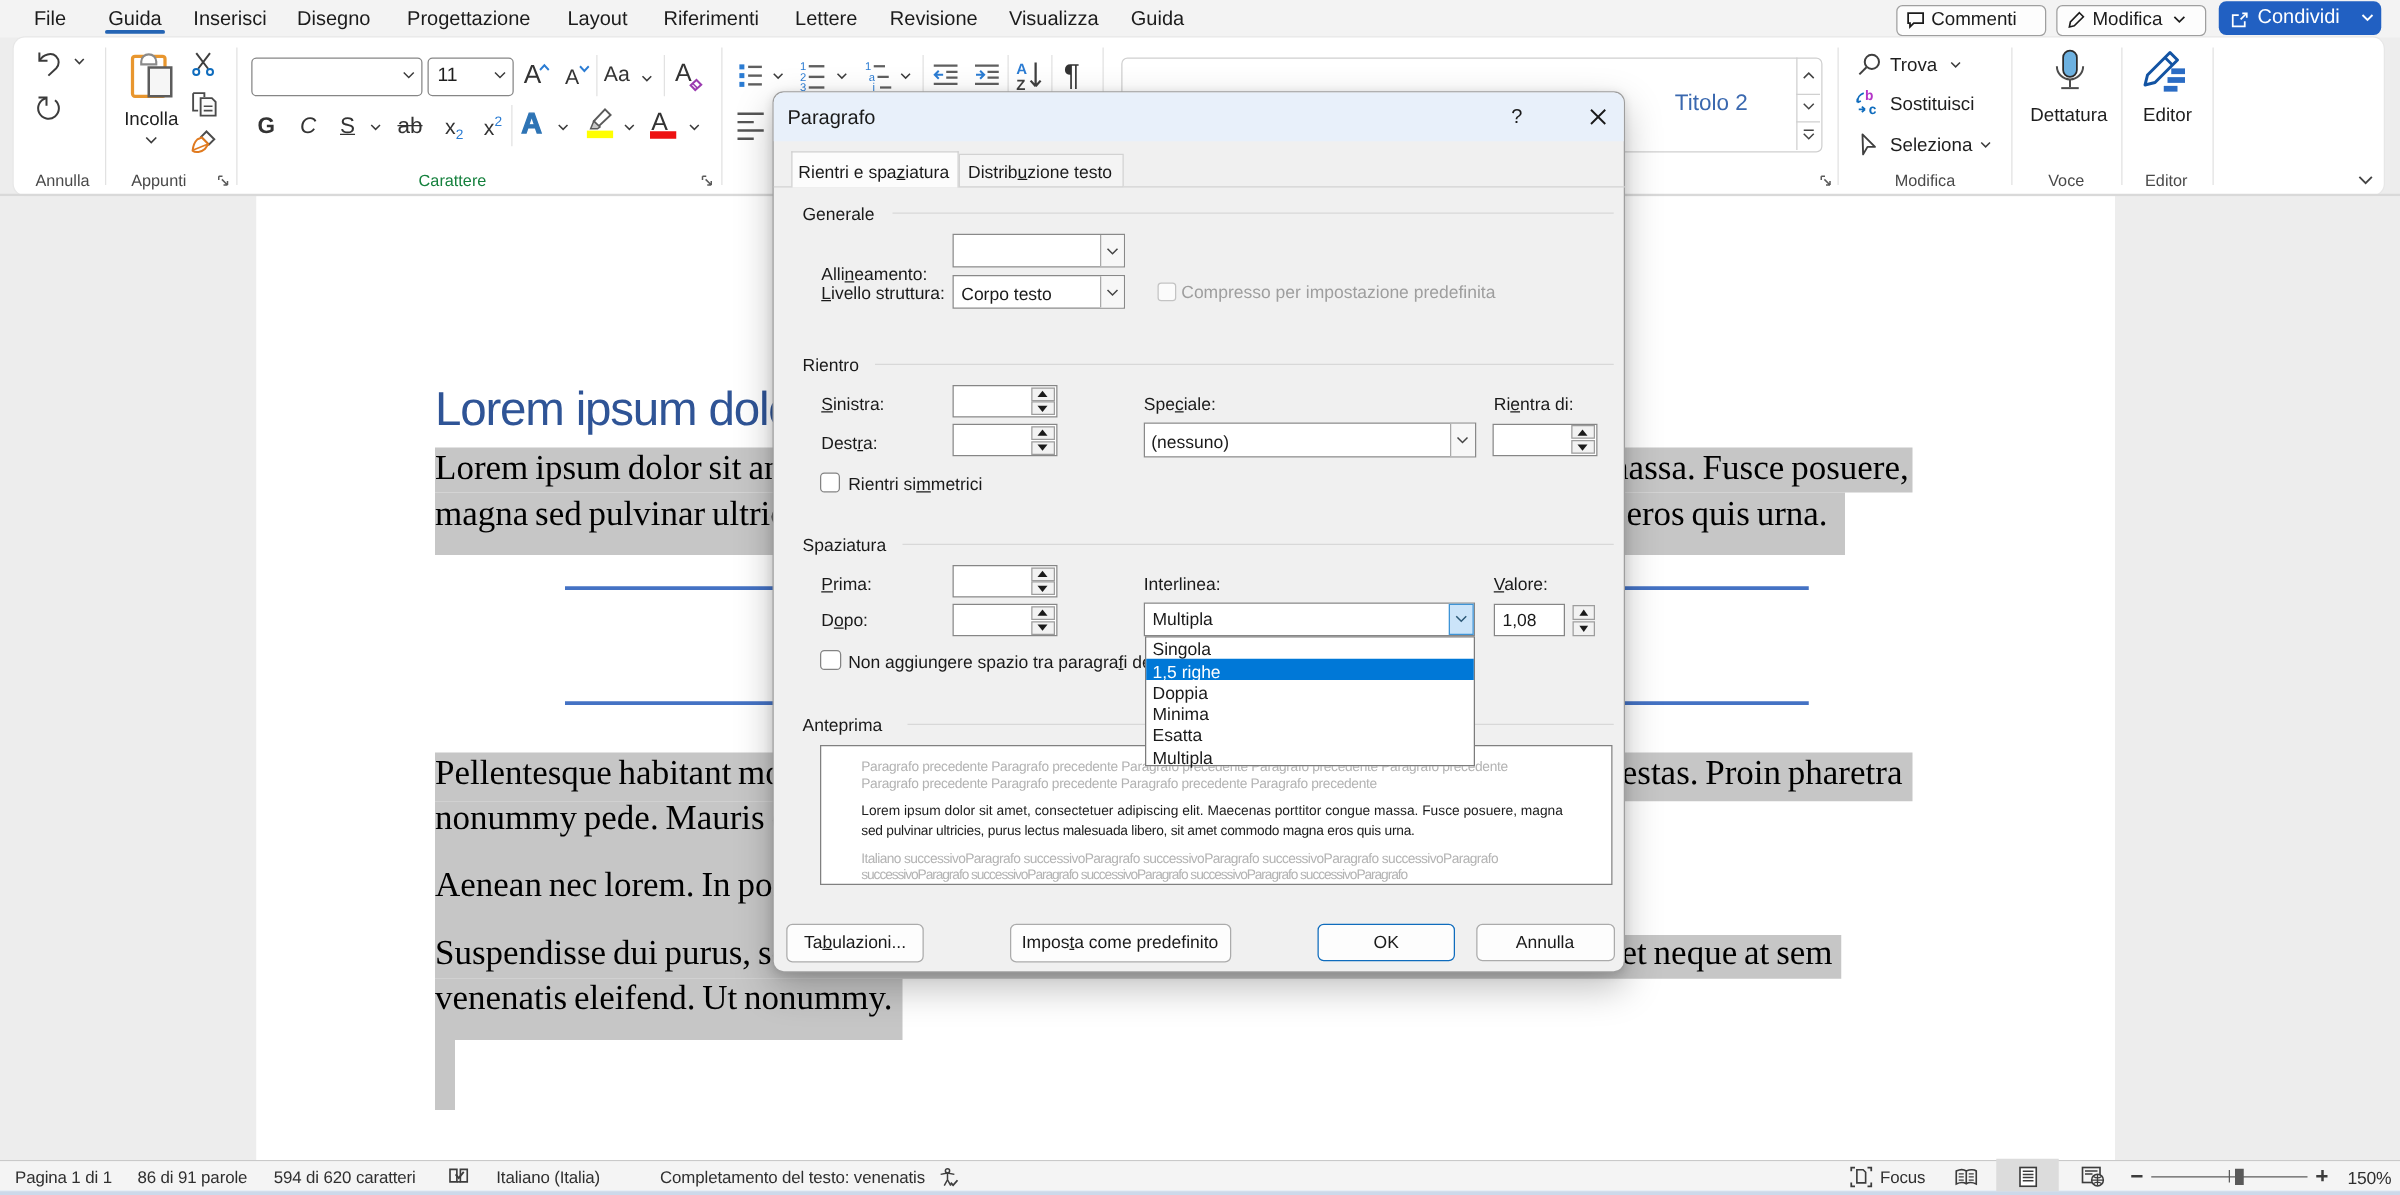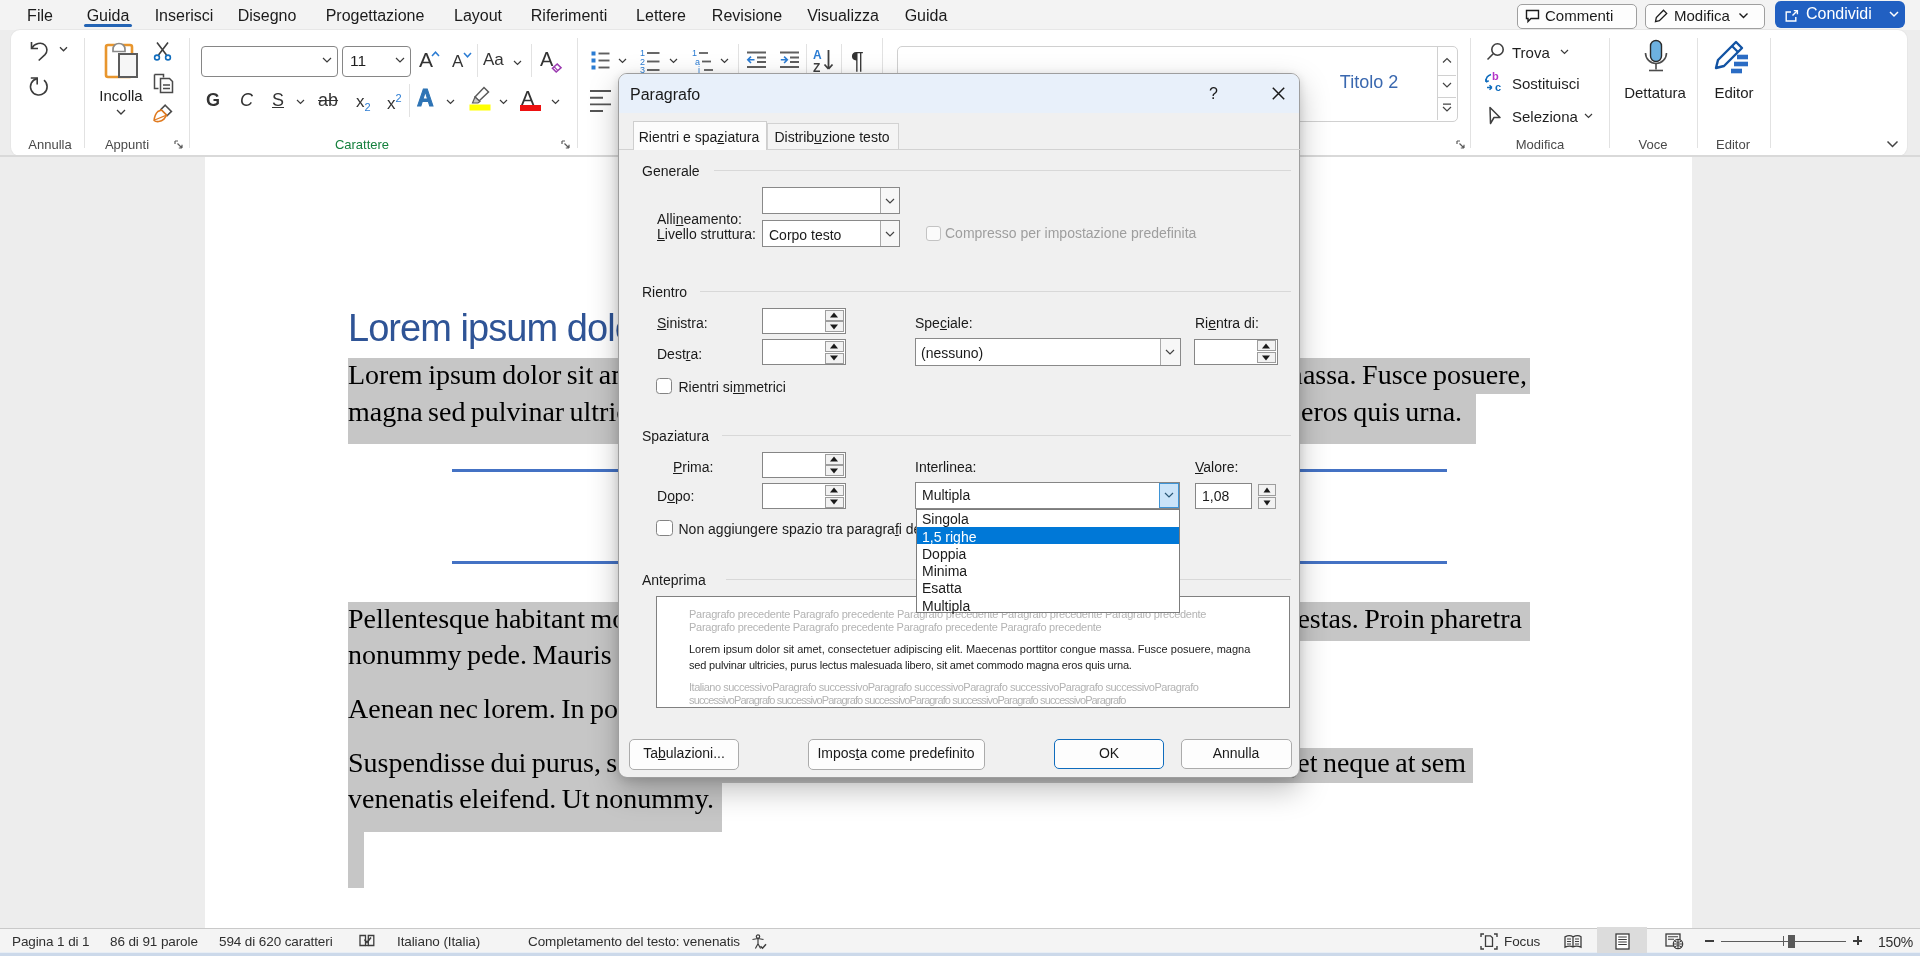--- a/index.html
+++ b/index.html
@@ -455,21 +455,21 @@
   <div class="spb" style="left:638px;top:278px;width:18.5px;height:11px;box-sizing:border-box;">
       <svg width="8" height="5" viewBox="0 0 8 5">
         <path d="M0 0 L4 5 L8 0 z" fill="#1a1a1a"></path>
       </svg>
     </div>
   <div class="abs" style="left:37px;top:304px;width:16px;height:16px;background:#fff;border:1.5px solid #838383;border-radius:3.5px;box-sizing:border-box;"></div>
   <div class="dlg-lbl" style="left:59.5px;top:304.5px;">Rientri si<u>m</u>metrici</div>
 
   <div class="dlg-lbl" style="left:23px;top:353.5px;">Spaziatura</div>
   <div class="abs" style="left:103px;top:361px;width:569px;height:1px;background:#d8d8d8;"></div>
-  <div class="dlg-lbl" style="left:38px;top:384.5px;margin-left:16px;"><u>P</u>rima:</div>
+  <div class="dlg-lbl" style="left:38px;top:384.5px;"><u>P</u>rima:</div>
   <div class="spin" style="left:143px;top:378px;width:84px;height:25.5px;box-sizing:border-box;"></div>
   <div class="spb" style="left:206px;top:379.5px;width:18.5px;height:11px;box-sizing:border-box;">
       <svg width="8" height="5" viewBox="0 0 8 5">
         <path d="M0 5 L4 0 L8 5 z" fill="#1a1a1a"></path>
       </svg>
     </div>
   <div class="spb" style="left:206px;top:391px;width:18.5px;height:11px;box-sizing:border-box;">
       <svg width="8" height="5" viewBox="0 0 8 5">
         <path d="M0 0 L4 5 L8 0 z" fill="#1a1a1a"></path>
       </svg>

